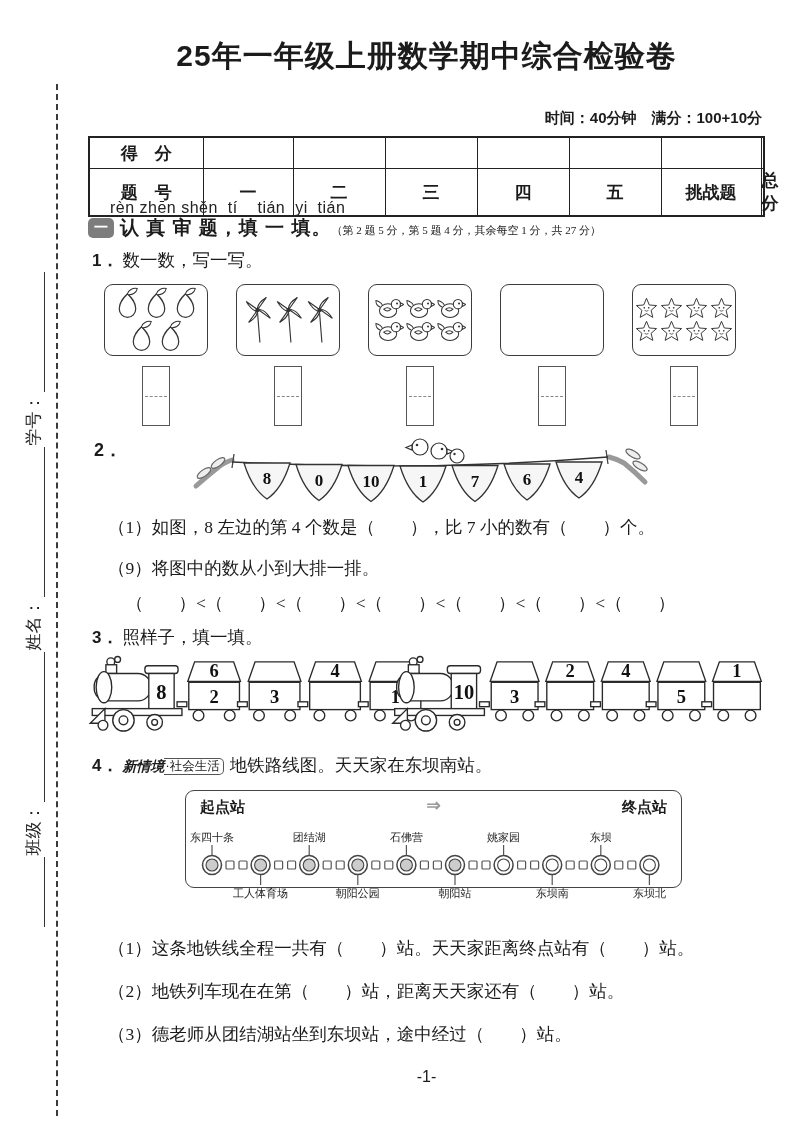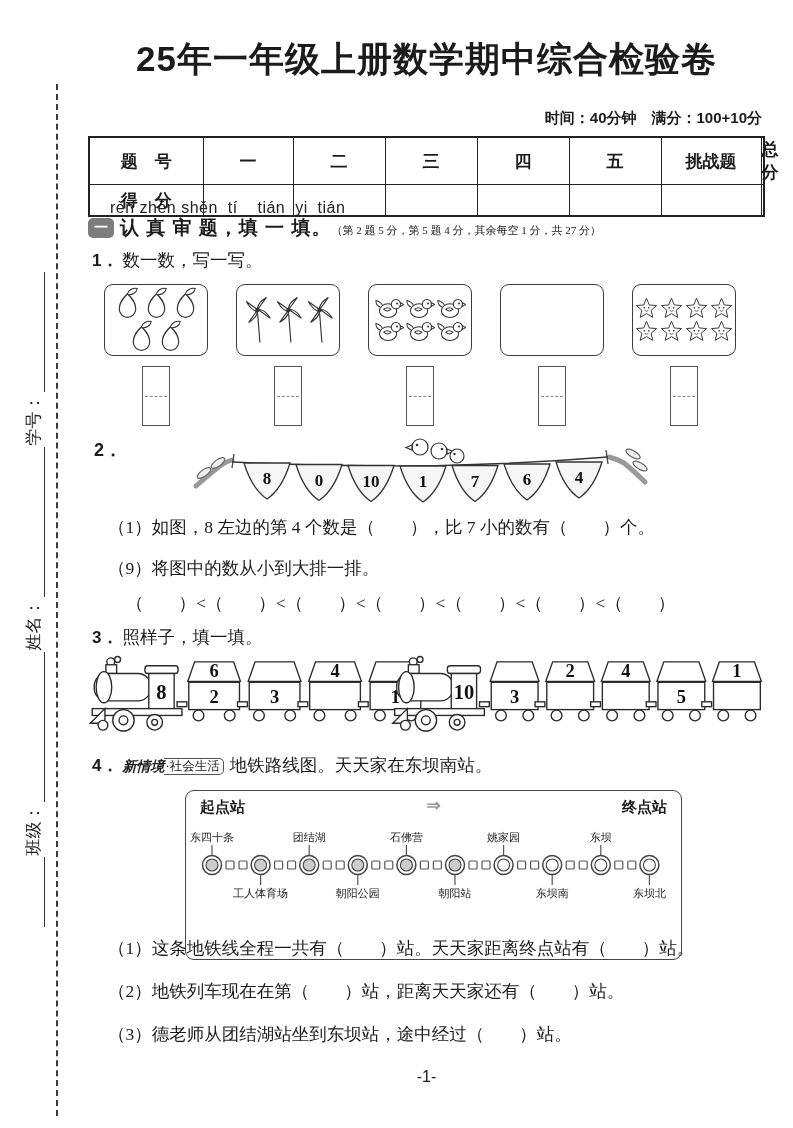--- a/index.html
+++ b/index.html
@@ -11,21 +11,21 @@
             border-left:2px dashed #3a3a3a;}
   .side-rot{position:absolute;left:-470px;top:585px;width:1000px;height:30px;
             transform:rotate(-90deg);display:flex;align-items:flex-end;justify-content:center;
             font-size:17px;color:#222;}
   .sb{border-bottom:1.6px solid #333;height:20px;display:inline-block;}
   .sb.w70{width:70px}.sb.w150{width:150px}.sb.w120{width:120px}
   .side-label{padding:0 2px;}
 
   
   .title{position:absolute;top:36px;left:88px;width:677px;text-align:center;
-         font-size:35px;font-weight:bold;font-family:"Liberation Sans",sans-serif;letter-spacing:1px;}
+         font-size:30px;font-weight:bold;font-family:"Liberation Sans",sans-serif;letter-spacing:1px;}
   .meta{position:absolute;top:109px;left:88px;width:674px;text-align:right;
         font-size:15px;font-weight:bold;font-family:"Liberation Sans",sans-serif;}
 
   
   table.score{position:absolute;top:136px;left:88px;width:677px;border-collapse:collapse;
               table-layout:fixed;border:2px solid #222;}
   table.score td{border:1.2px solid #222;height:30px;text-align:center;font-size:17px;padding:0;}
   table.score td.hd{font-weight:bold;font-family:"Liberation Sans",sans-serif;}
 
   .pinyin{position:absolute;top:199px;left:110px;font-size:16px;letter-spacing:.5px;
@@ -61,21 +61,21 @@
 
   
   #train-0{position:absolute;top:655px;left:88px;width:340px;height:78px;}
   #train-1{position:absolute;top:655px;left:390px;width:376px;height:78px;}
 
   
   .q4line{position:absolute;top:753px;left:92px;font-size:17.5px;white-space:nowrap;}
   .newtag{font-weight:bold;font-style:italic;font-size:14px;font-family:"Liberation Sans",sans-serif;}
   .tagbox{font-size:12.5px;border:1px solid #555;border-radius:0 5px 5px 0;border-left:none;
           padding:0 3px 1px 1px;margin-right:6px;vertical-align:1px;}
-  .mapbox{position:absolute;top:790px;left:185px;width:497px;height:170px;
+  .mapbox{position:absolute;top:790px;left:185px;width:497px;height:98px;
           border:1.6px solid #444;border-radius:9px;box-sizing:border-box;}
   .mapstart{position:absolute;top:7px;left:14px;font-size:15px;font-weight:bold;}
   .mapend{position:absolute;top:7px;right:14px;font-size:15px;font-weight:bold;}
   .maparrow{position:absolute;top:4px;left:0;width:100%;text-align:center;font-size:17px;
             color:#9a9a9a;font-weight:bold;font-family:"Liberation Sans",sans-serif;}
   #metro-svg{position:absolute;left:0;top:26px;width:493px;height:107px;}
 
   .pagenum{position:absolute;top:1068px;left:88px;width:677px;text-align:center;
            font-size:16px;font-family:"Liberation Sans",sans-serif;}
 </style>
@@ -139,38 +139,38 @@
         <col style="width:90px">
         <col style="width:92px">
         <col style="width:92px">
       <col style="width:92px">
         <col style="width:92px">
         <col style="width:100px">
         <col>
       </colgroup>
     <tbody>
         <tr>
+      <td class="hd">得　分</td>
+      <td></td>
+      <td></td>
+      <td></td>
+      <td></td>
+      <td></td>
+      <td></td>
+      <td></td>
+    </tr>
+    <tr>
       <td class="hd">题　号</td>
       <td class="hd">一</td>
       <td class="hd">二</td>
       <td class="hd">三</td>
       <td class="hd">四</td>
       <td class="hd">五</td>
       <td class="hd">挑战题</td>
       <td class="hd">总　分</td>
-    </tr>
-    <tr>
-      <td class="hd">得　分</td>
-      <td></td>
-      <td></td>
-      <td></td>
-      <td></td>
-      <td></td>
-      <td></td>
-      <td></td>
     </tr>
   </tbody>
     </table>
 
   <div class="pinyin">rèn zhēn shěn  tí    tián  yi  tián</div>
   <div class="secline">
     <span class="badge1">一</span><span class="sectitle">认 真 审 题，填 一 填。</span><span class="secnote">（第 2 题 5 分，第 5 题 4 分，其余每空 1 分，共 27 分）</span>
   </div>
 
   <div class="qlabel" style="top:248px">

